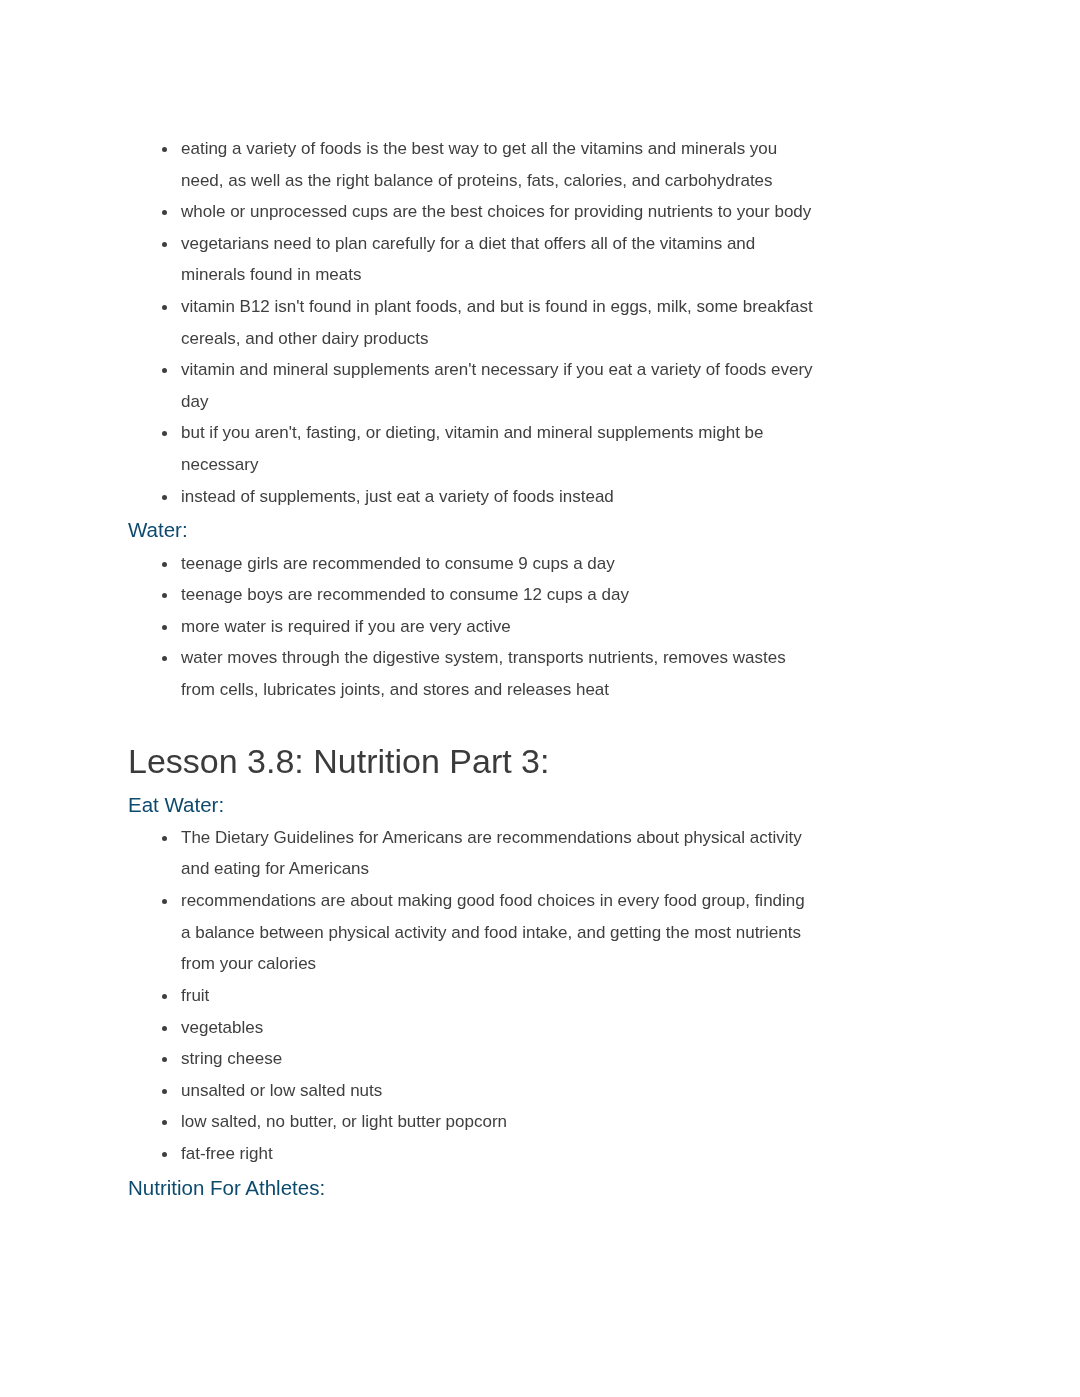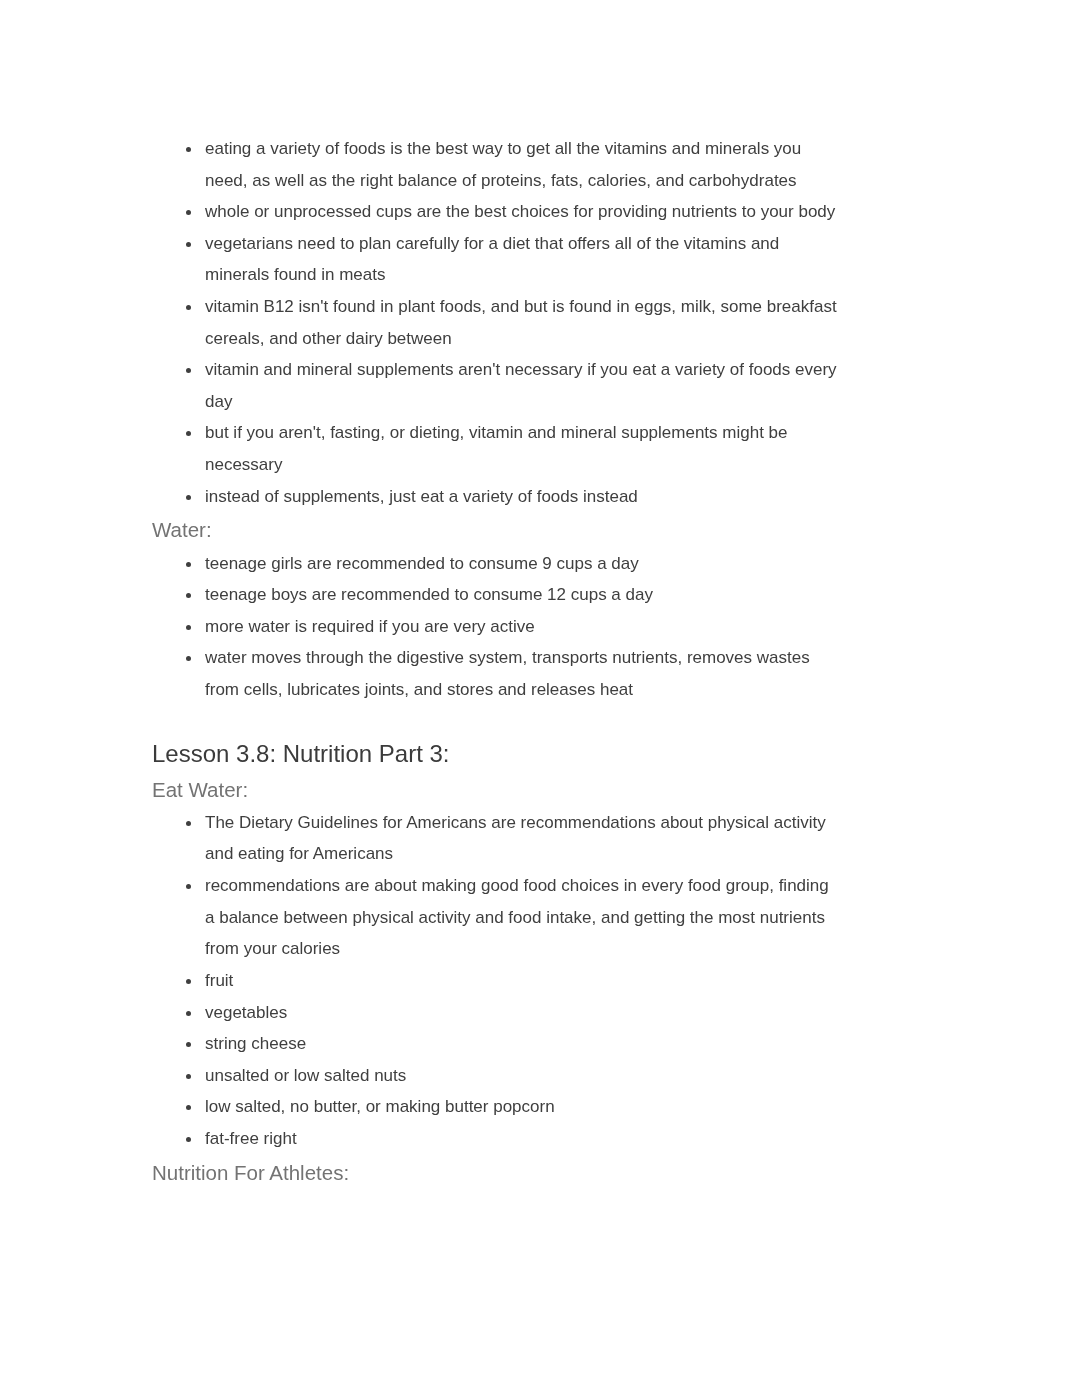--- a/index.html
+++ b/index.html
@@ -8,21 +8,20 @@
     background: #ffffff;
   }
   .page {
     width: 928px;
     min-height: 1397px;
     box-sizing: border-box;
     background: #ffffff;
     padding: 133px 110px 60px 128px;
     font-family: "Liberation Sans", sans-serif;
     color: #3f3f3f;
-    margin-left: 24px;
   }
   .content {
     max-width: 820px;
   }
   ul.bullets {
     margin: 0;
     padding: 0 0 0 50px;
     list-style: disc;
   }
   ul.bullets li {
@@ -33,40 +32,40 @@
     color: #3f3f3f;
   }
   ul.bullets li::marker {
     color: #3f3f3f;
     font-size: 15px;
   }
   .subheading {
     font-size: 20.5px;
     line-height: 1.72;
     font-weight: 400;
-    color: #737373;
+    color: #0c4a6e;
   }
   .heading {
-    font-size: 24px;
+    font-size: 34px;
     line-height: 1.5;
     font-weight: 400;
     color: #3b3b3b;
     margin-top: 30px;
   }
 </style>
 </head>
 <body>
 
 <div class="page">
   <div class="content">
       <ul class="bullets">
         <li>eating a variety of foods is the best way to get all the vitamins and minerals you need, as well as the right balance of proteins, fats, calories, and carbohydrates</li>
         <li>whole or unprocessed cups are the best choices for providing nutrients to your body</li>
         <li>vegetarians need to plan carefully for a diet that offers all of the vitamins and minerals found in meats</li>
-        <li>vitamin B12 isn't found in plant foods, and but is found in eggs, milk, some breakfast cereals, and other dairy between</li>
+        <li>vitamin B12 isn't found in plant foods, and but is found in eggs, milk, some breakfast cereals, and other dairy products</li>
         <li>vitamin and mineral supplements aren't necessary if you eat a variety of foods every day</li>
         <li>but if you aren't, fasting, or dieting, vitamin and mineral supplements might be necessary</li>
         <li>instead of supplements, just eat a variety of foods instead</li>
       </ul>
       <div class="subheading">Water:</div>
       <ul class="bullets">
         <li>teenage girls are recommended to consume 9 cups a day</li>
         <li>teenage boys are recommended to consume 12 cups a day</li>
         <li>more water is required if you are very active</li>
         <li>water moves through the digestive system, transports nutrients, removes wastes from cells, lubricates joints, and stores and releases heat</li>
@@ -75,18 +74,18 @@
       <div class="subheading">Eat Water:</div>
       <ul class="bullets">
         <li>The Dietary Guidelines for Americans are recommendations about physical activity and eating for Americans</li>
         <li>recommendations are about making good food choices in every food group, finding a balance between physical activity and food intake, and getting the most nutrients from your calories</li>
       </ul>
       <ul class="bullets">
         <li>fruit</li>
         <li>vegetables</li>
         <li>string cheese</li>
         <li>unsalted or low salted nuts</li>
-        <li>low salted, no butter, or making butter popcorn</li>
+        <li>low salted, no butter, or light butter popcorn</li>
         <li>fat-free right</li>
       </ul>
       <div class="subheading">Nutrition For Athletes:</div>
     </div>
 </div>
 
 </body></html>

